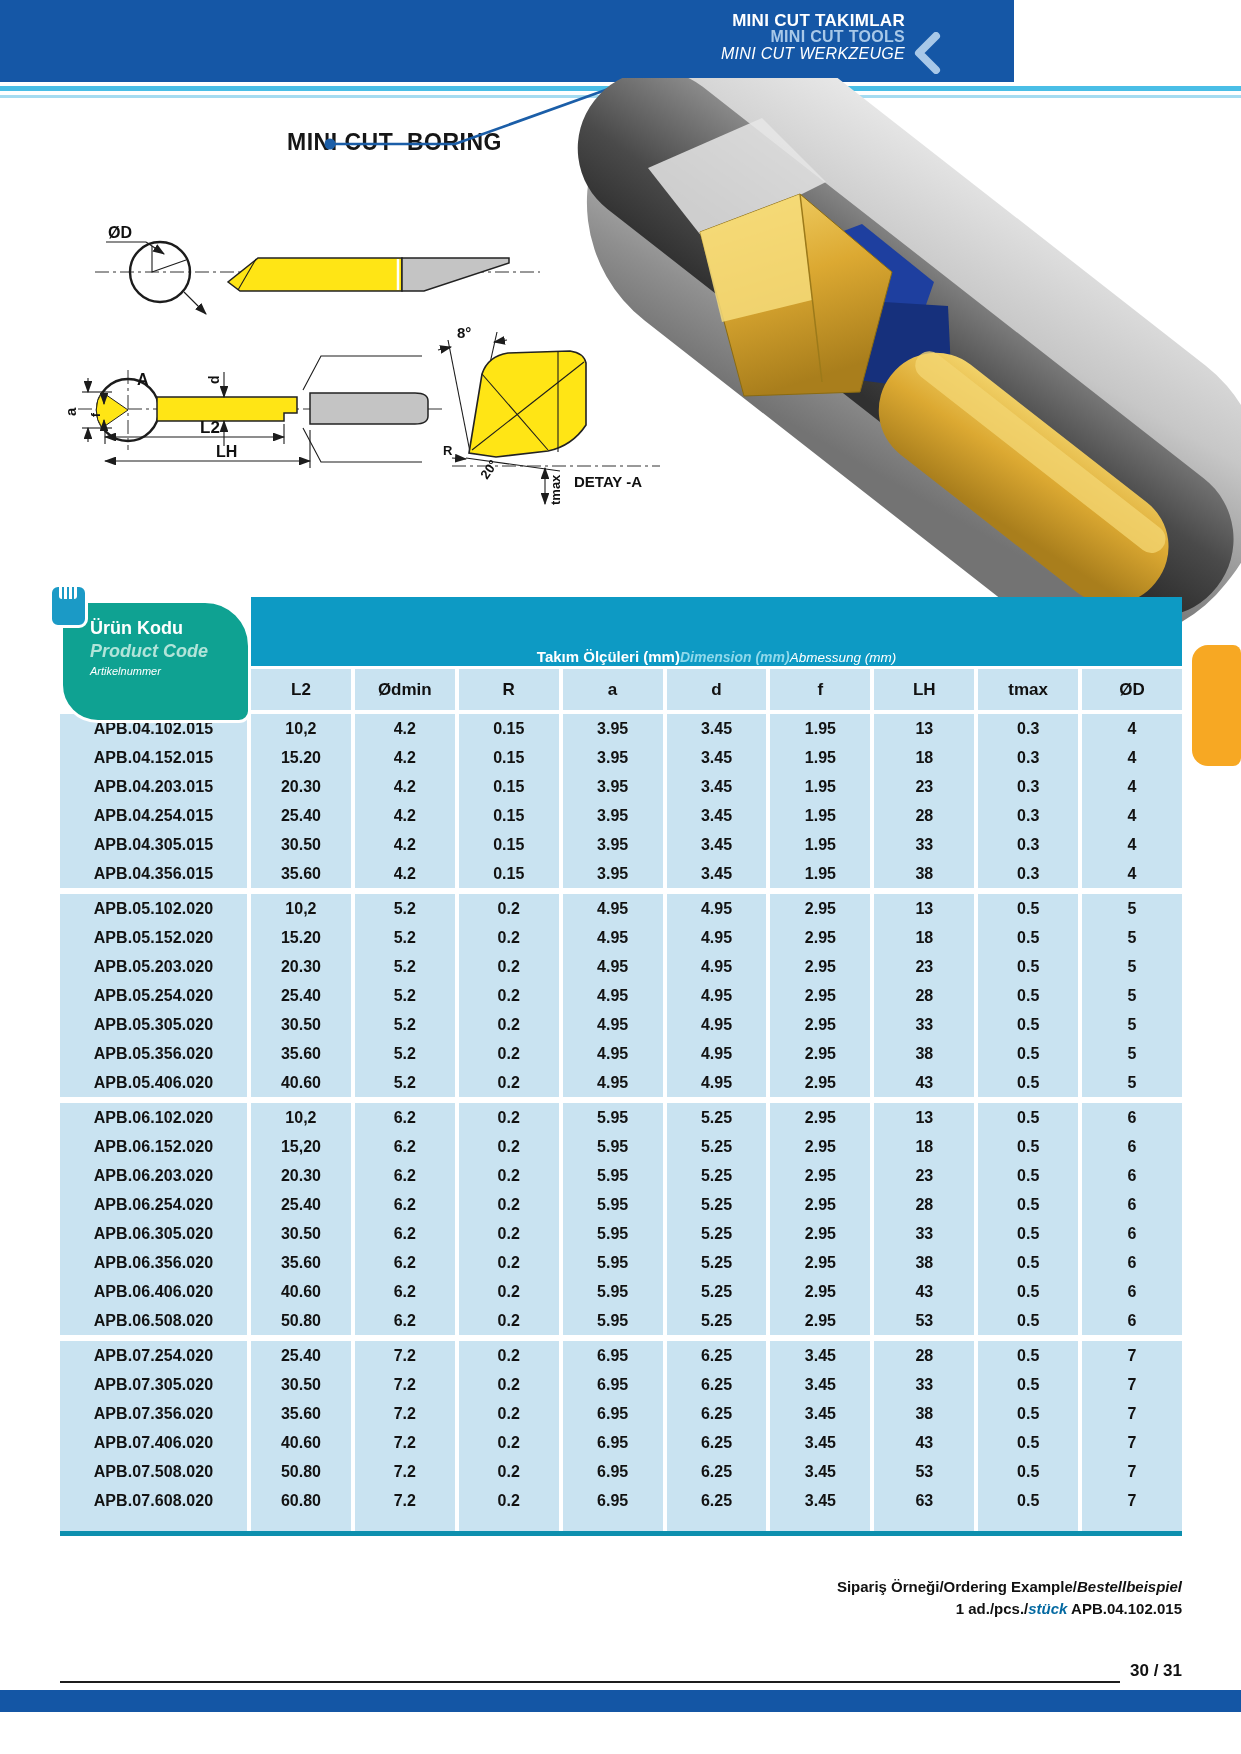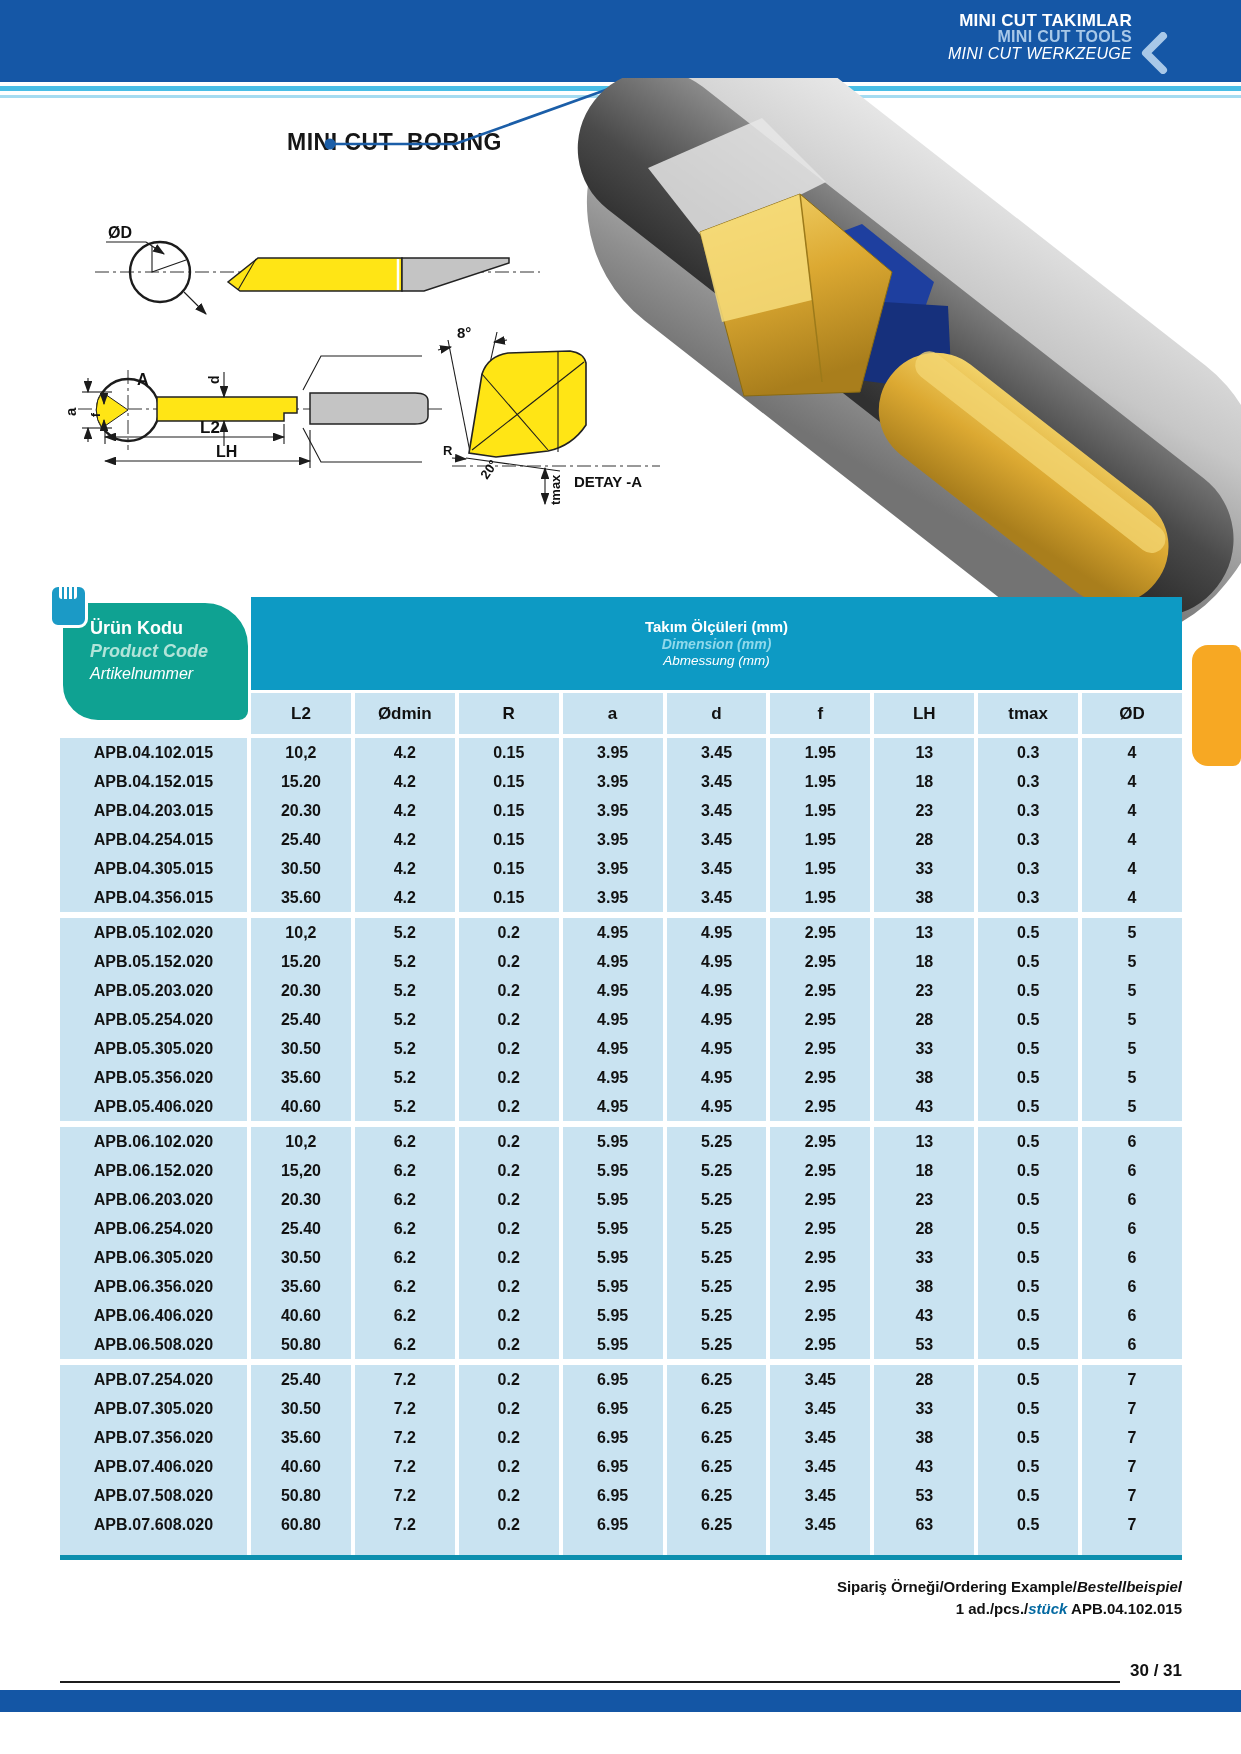--- a/index.html
+++ b/index.html
@@ -1,61 +1,61 @@
 <!DOCTYPE html>
 <html style="--header-blue: #1557A6; --stripe-cyan: #49BEE6; --stripe-cyan-light: #A5DCF1; --band-blue: #0D9AC4; --band-en-text: #90D9EB; --teal: #0FA292; --teal-en-text: #B2E4D9; --row-bg: #C9E3F1; --table-bottom: #0D8FAE; --orange-tab: #F7A823; --tool-yellow: #FFE515; --steel-gray: #C4C4C4; --bottom-bar: #1456A5; --title-line-blue: #1B5EA8; --chevron-blue: #A8C8E8;"><head>
 <meta charset="utf-8">
 <style>
   html,body{margin:0;padding:0;}
   body{
     width:1241px;height:1754px;position:relative;overflow:hidden;
     background:#ffffff;font-family:"Liberation Sans", sans-serif;
   }
   
-  .top-bar{position:absolute;left:0;top:0;width:1241px;height:82px;background:var(--header-blue);}
+  .top-bar{position:absolute;left:0;top:0;width:1014px;height:82px;background:var(--header-blue);}
   .top-texts{position:absolute;top:12px;right:109px;text-align:right;line-height:1.02;}
   .top-line1{color:#ffffff;font-weight:bold;font-size:17px;letter-spacing:.3px;}
   .top-line2{color:var(--chevron-blue);font-weight:bold;font-size:16px;letter-spacing:.3px;}
   .top-line3{color:#ffffff;font-style:italic;font-size:16px;letter-spacing:.3px;text-align:right;}
   .chevron{position:absolute;top:32px;right:72px;width:30px;height:42px;}
   .stripe1{position:absolute;left:0;top:86px;width:1241px;height:5px;background:var(--stripe-cyan);}
   .stripe2{position:absolute;left:0;top:95px;width:1241px;height:3px;background:var(--stripe-cyan-light);}
   
   .page-title{position:absolute;left:287px;top:129px;font-size:23px;font-weight:bold;color:#161616;letter-spacing:.5px;white-space:pre;}
   .title-line{position:absolute;left:287px;top:80px;width:345px;height:95px;}
   
   .render3d{position:absolute;left:540px;top:78px;width:701px;height:560px;z-index:1;}
   .drawings{position:absolute;left:60px;top:170px;width:640px;height:350px;z-index:1;}
   .oln{fill:none;stroke:#1c1c1c;stroke-width:2.4;}
   .thin{fill:none;stroke:#1c1c1c;stroke-width:1.1;}
   .cl{fill:none;stroke:#333;stroke-width:1;stroke-dasharray:14 4 3 4;}
   .dim{stroke:#1c1c1c;stroke-width:1.1;fill:none;}
   .dtext{font-family:"Liberation Sans",sans-serif;font-weight:bold;fill:#111;}
   
   .table-area{position:absolute;left:60px;top:597px;width:1122px;z-index:2;}
-  .dim-band{margin-left:191px;height:93px;background:var(--band-blue);display:flex;flex-direction:column;justify-content:center;align-items:center;line-height:1.18;}
+  .dim-band{margin-left:191px;height:69px;background:var(--band-blue);display:flex;flex-direction:row;justify-content:center;align-items:flex-end;line-height:1.18;}
   .band-tr{color:#fff;font-weight:bold;font-size:15px;}
   .band-en{color:var(--band-en-text);font-weight:bold;font-style:italic;font-size:14px;}
   .band-de{color:#fff;font-style:italic;font-size:13.5px;}
   .cols-header{margin-top:3px;display:grid;grid-template-columns:187px repeat(9,1fr);column-gap:4px;height:41px;}
   .hcell{background:var(--row-bg);display:flex;align-items:center;justify-content:center;font-weight:bold;font-size:17px;color:#111;}
   .hcell.first{background:transparent;}
   .tbody{margin-top:4px;}
   .trow{display:grid;grid-template-columns:187px repeat(9,1fr);column-gap:4px;height:29px;}
   .trow.pad{height:16px;}
   .tcell{background:var(--row-bg);display:flex;align-items:center;justify-content:center;font-size:16px;font-weight:600;color:#121212;}
   .tcell.code{font-weight:bold;letter-spacing:.1px;}
   .gsep{height:6px;background:#ffffff;}
   .table-bottom-line{height:5px;background:var(--table-bottom);}
   
   .teal-box{position:absolute;left:60px;top:600px;width:191px;height:123px;box-sizing:border-box;background:var(--teal);
     border:3px solid #ffffff;border-radius:10px 46px 12px 38px;z-index:3;padding:14px 0 0 27px;line-height:1.3;}
   .teal-tr{color:#fff;font-weight:bold;font-size:18px;}
   .teal-en{color:var(--teal-en-text);font-weight:bold;font-style:italic;font-size:18px;}
-  .teal-de{color:#fff;font-style:italic;font-size:16px;}
+  .teal-de{color:#fff;font-style:italic;font-size:11px;}
   .corner-icon{position:absolute;left:49px;top:584px;width:39px;height:44px;box-sizing:border-box;background:#1B9AC6;
     border:3px solid #fff;border-radius:9px;z-index:4;}
   .corner-icon .inner{position:absolute;left:7px;top:0px;width:18px;height:12px;border-radius:0 0 3px 3px;
     background:repeating-linear-gradient(90deg,#ffffff 0 3px,#1B9AC6 3px 5px);}
   
   .tab-orange{position:absolute;left:1192px;top:645px;width:49px;height:121px;background:var(--orange-tab);
     border-radius:16px 8px 8px 16px;z-index:2;}
   
   .footer-note{position:absolute;right:59px;top:1576px;text-align:right;z-index:2;line-height:1.45;}
   .fn1{font-size:15px;font-weight:bold;color:#111;}

